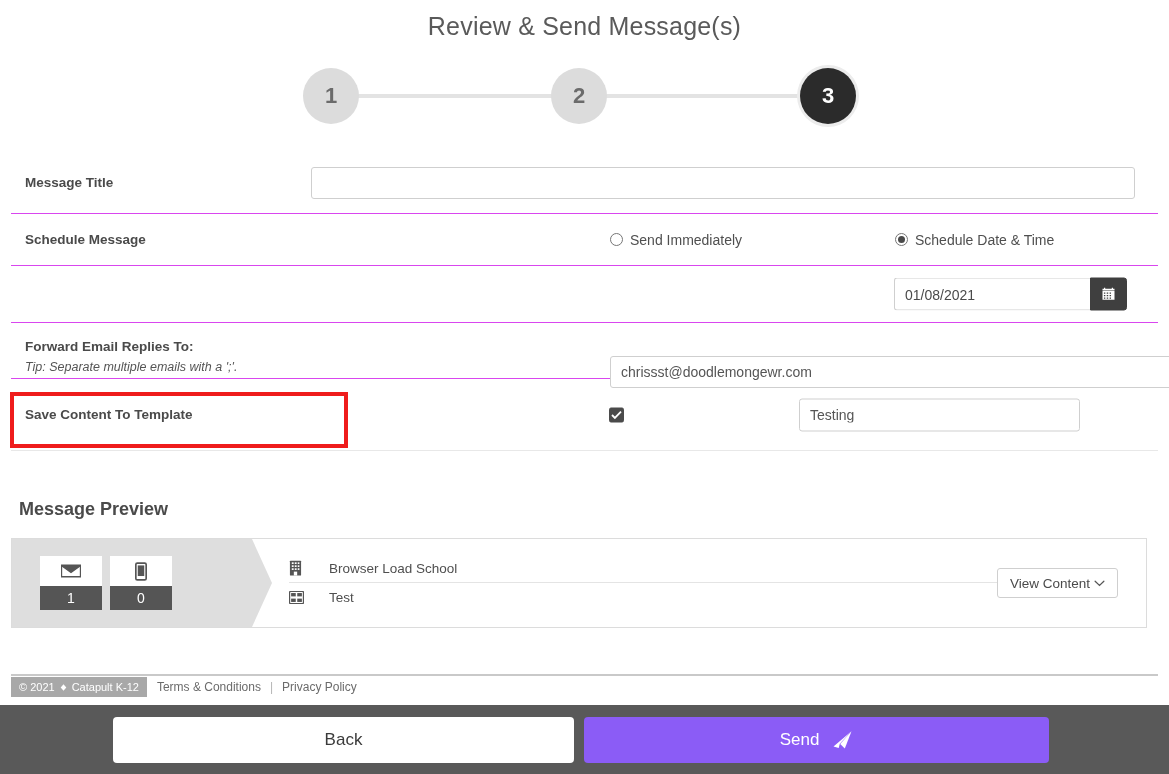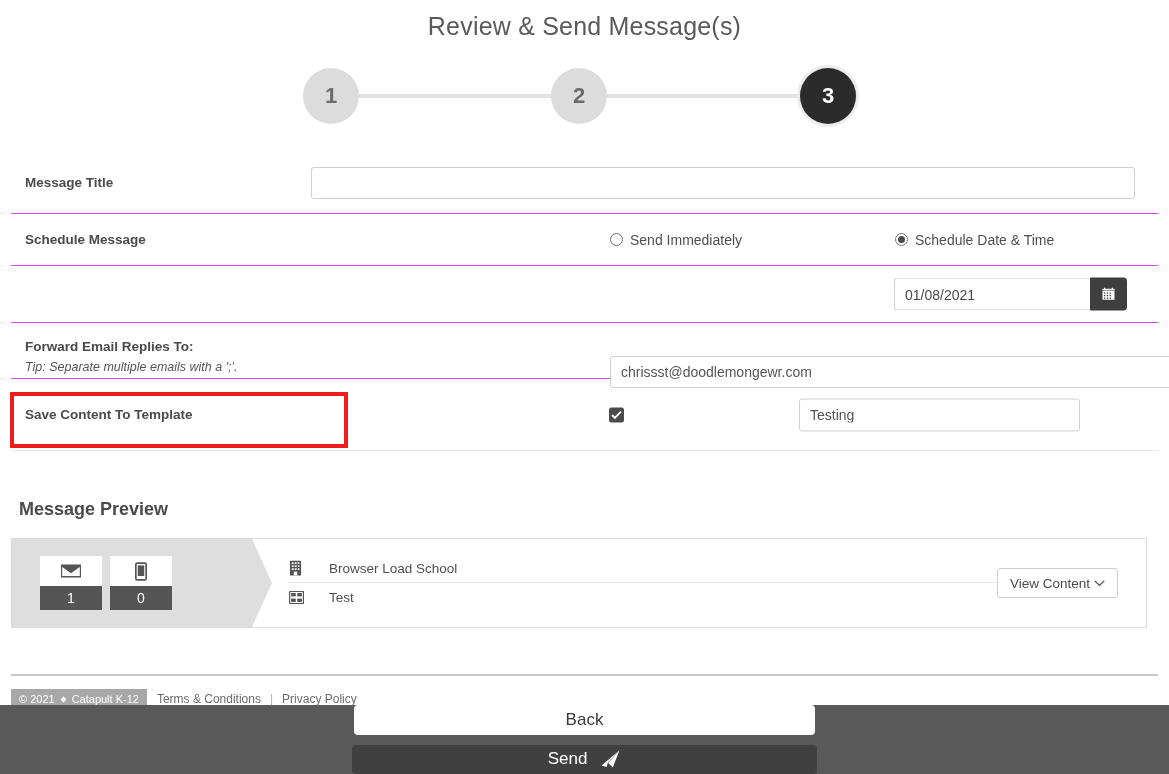--- a/index.html
+++ b/index.html
@@ -298,21 +298,20 @@
     left: 11px; top: 674px;
     width: 1147px; height: 2px;
     background: #c9c9c9;
   }
   .footer {
     position: absolute;
     left: 11px; top: 677px;
     display: flex;
     align-items: center;
     height: 20px;
-    margin-top: 12px;
   }
   .copyright {
     background: #a8a8a8;
     color: #ffffff;
     font-size: 11px;
     padding: 3px 8px;
     display: flex; align-items: center; gap: 5px;
     height: 20px;
   }
   .footer-links {
@@ -329,35 +328,34 @@
   
   .bottom-bar {
     position: absolute;
     left: 0; bottom: 0;
     width: 1169px; height: 69px;
     background: #595959;
     display: flex;
     align-items: center;
     padding: 0 113px;
     gap: 10px;
-    flex-direction: column;
   }
   .btn-back {
     width: 461px; height: 46px;
     background: #ffffff;
     border: none;
     border-radius: 4px;
     font-size: 17px;
     color: #3b3b3b;
     cursor: pointer;
     font-family: "Liberation Sans", sans-serif;
   }
   .btn-send {
     width: 465px; height: 46px;
-    background: #404040;
+    background: #8b5cf6;
     border: none;
     border-radius: 4px;
     font-size: 17px;
     color: #ffffff;
     cursor: default;
     display: flex; align-items: center; justify-content: center;
     gap: 12px;
     font-family: "Liberation Sans", sans-serif;
   }
 </style>

